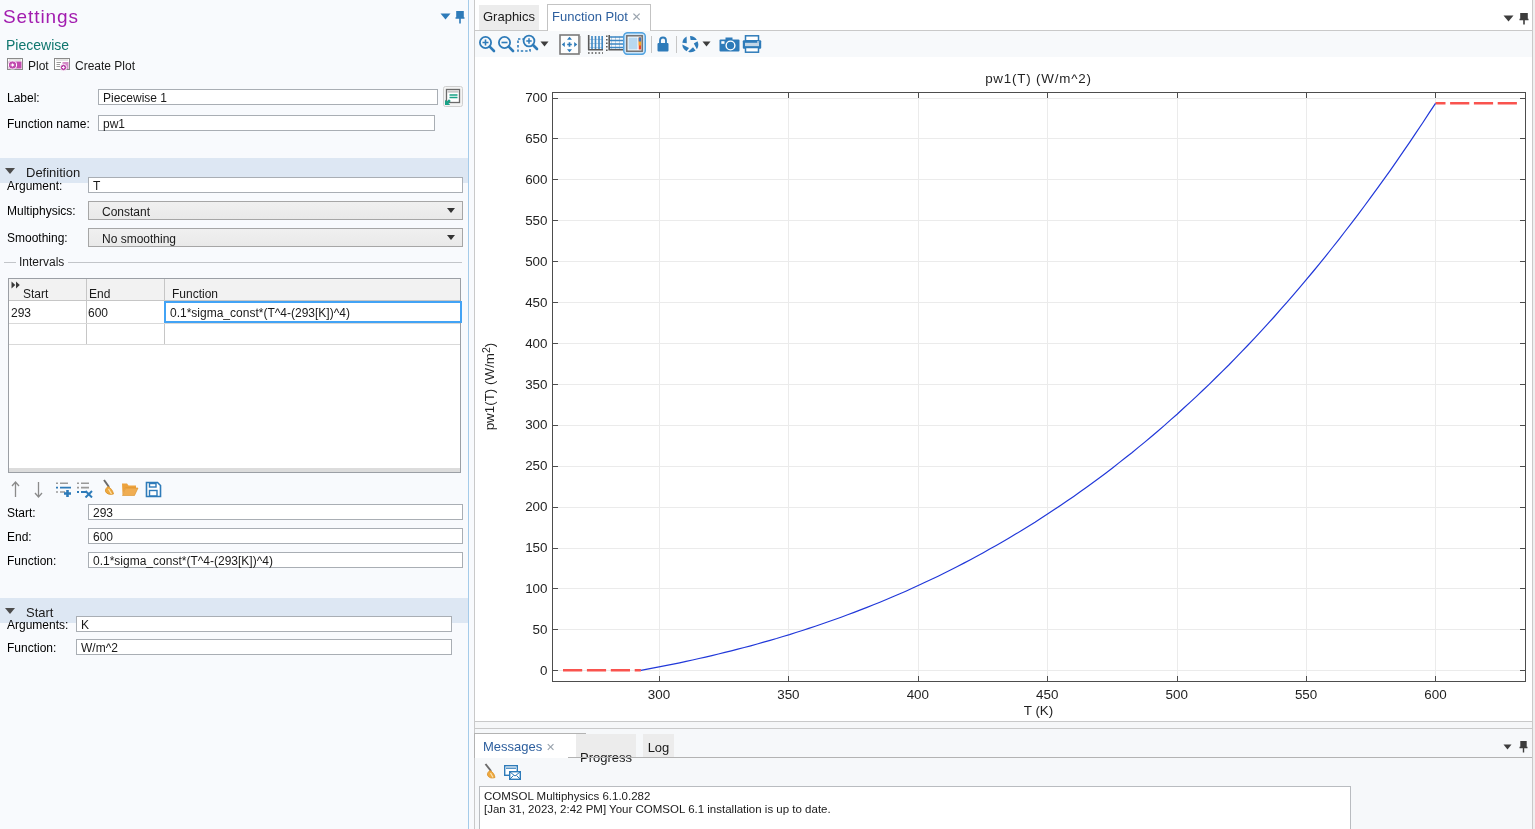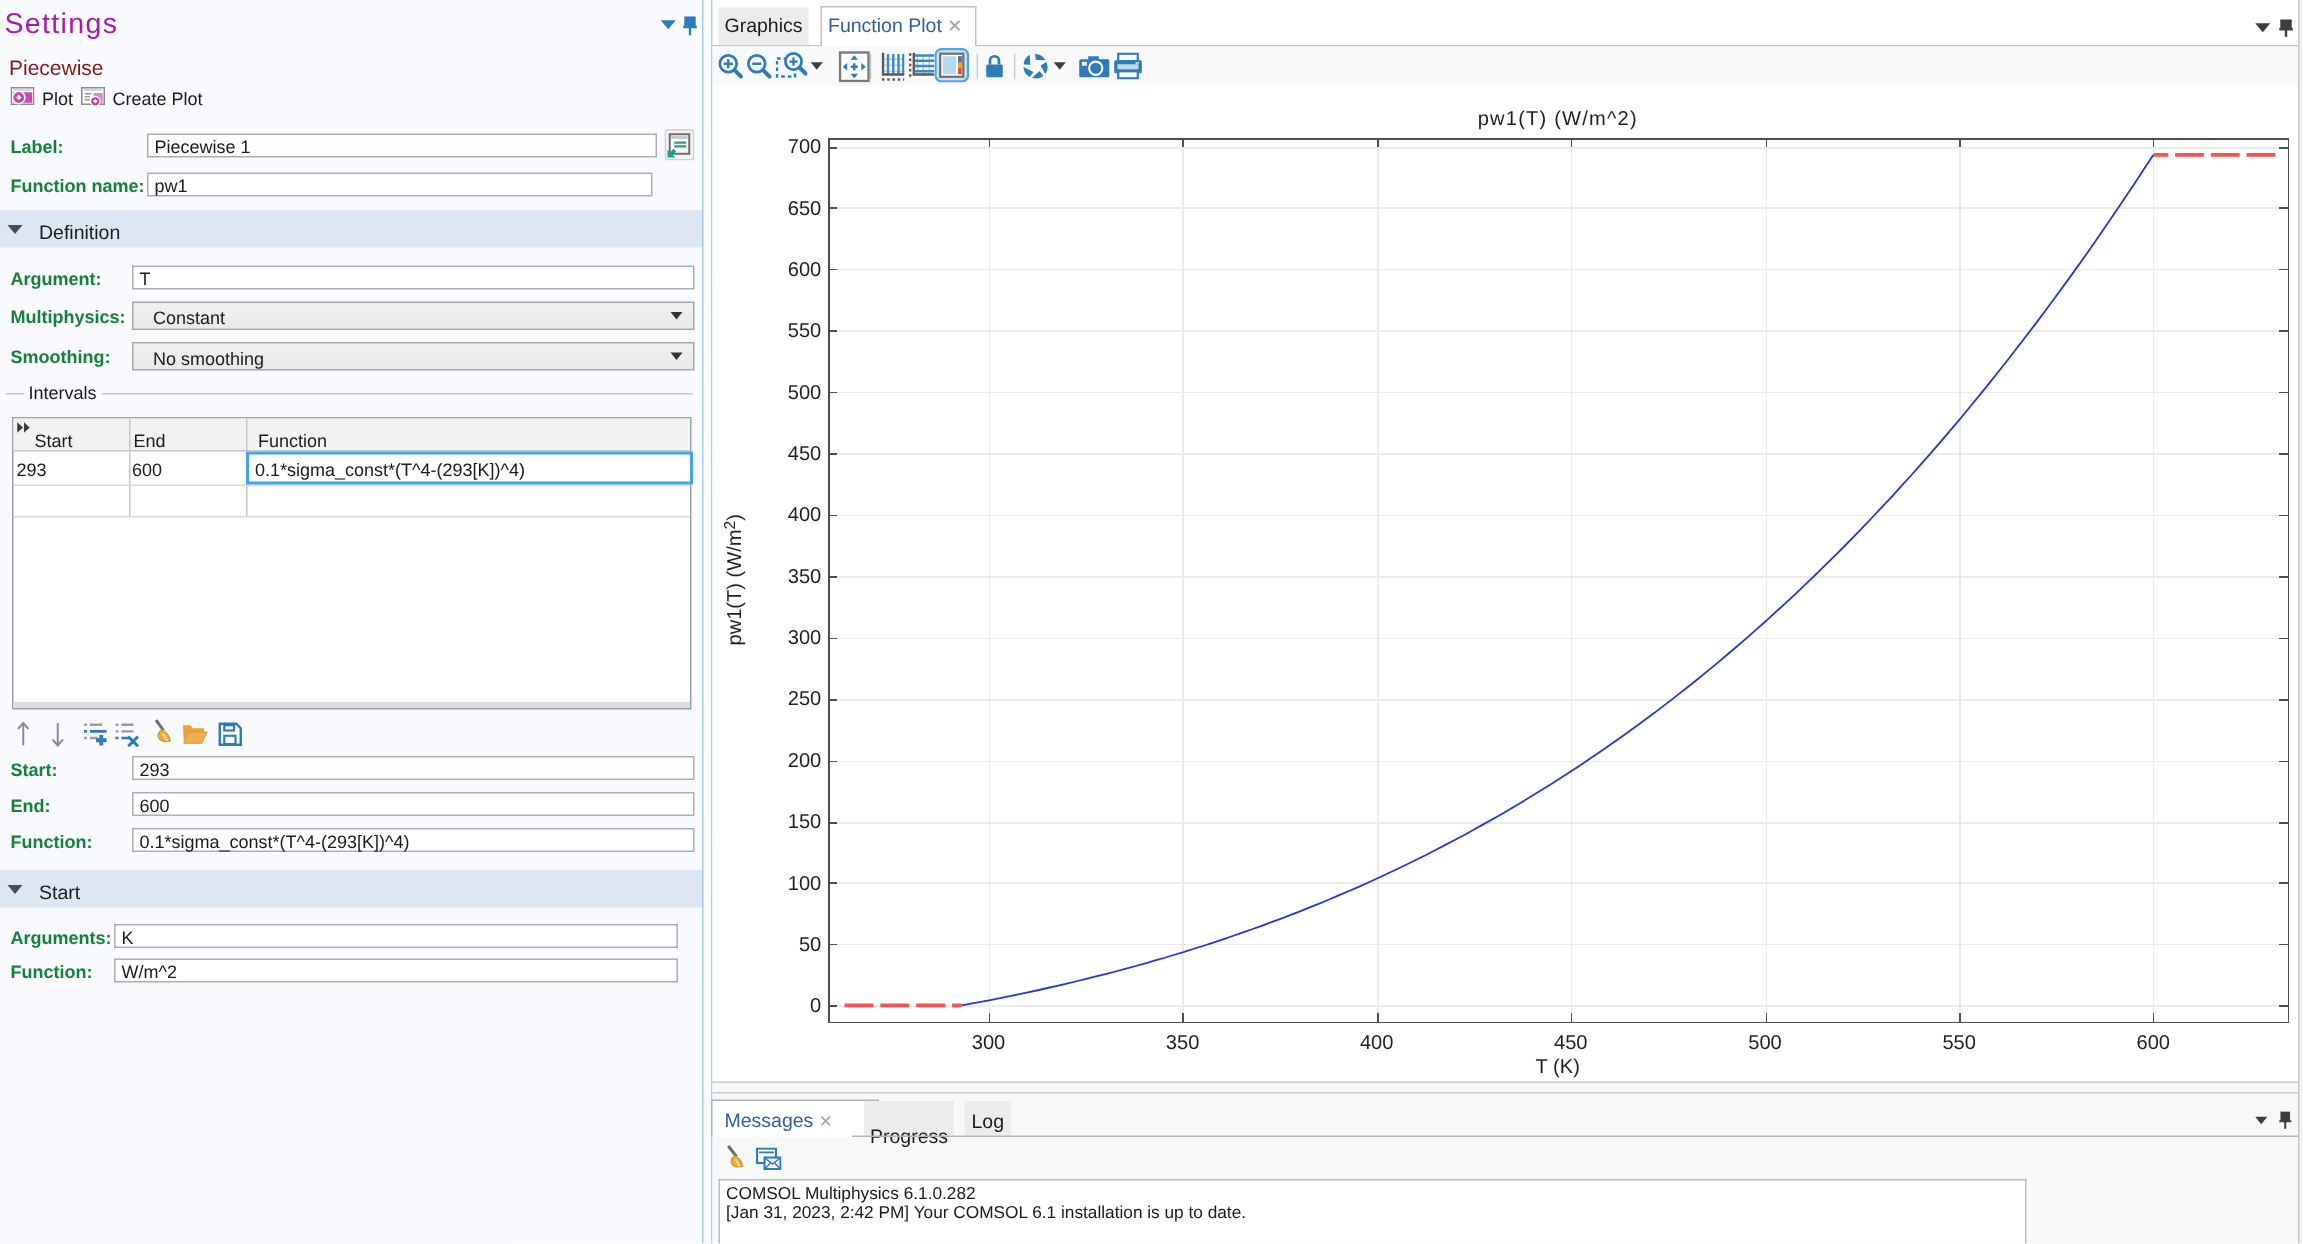--- a/index.html
+++ b/index.html
@@ -4,25 +4,25 @@
 html,body { width:1535px; height:829px; overflow:hidden; }
 body { font-family:"Liberation Sans", sans-serif; font-size:12px; color:#1a1a1a; background:#f8fafd; }
 #app { position:relative; width:1535px; height:829px; }
 .abs { position:absolute; }
 
 #left { position:absolute; left:0; top:0; width:466px; height:829px; background:#f8fafd; }
 #sashblue { position:absolute; left:468px; top:0; width:1px; height:829px; background:#a5cbe9; }
 #rborder { position:absolute; left:474px; top:0; width:1px; height:829px; background:#c9c9c9; }
 #rightbg { position:absolute; left:475px; top:0; width:1057px; height:829px; background:#fff; }
 #winright { position:absolute; left:1532px; top:0; width:3px; height:829px; background:#f0f0f0; border-left:1px solid #c9c9c9; }
-.lbl { position:absolute; left:7px; color:#15803d;font-weight:bold; }
+.lbl { position:absolute; left:7px; color:#000000; }
 .field { position:absolute; background:#fff; border:1px solid #a9aeb4; padding:1px 0 0 4px; height:16px; }
 .drop { position:absolute; background:linear-gradient(#f0f0f0,#e9e9e9); border:1px solid #a6a6a6; height:19px; padding:2.5px 0 0 13px; }
 .drop .car { position:absolute; right:7px; top:6px; width:0; height:0; border-left:4px solid transparent; border-right:4px solid transparent; border-top:5px solid #333; }
-.sechead { position:absolute; left:0; width:469px; background:#dde7f3; }
+.sechead { position:absolute; left:0; width:469px; background:#dde7f3;margin-top:18px; }
 .sechead .tri { position:absolute; left:5px; top:10px; width:0; height:0; border-left:5px solid transparent; border-right:5px solid transparent; border-top:6px solid #4c4c4c; }
 .sechead .st { position:absolute; left:26px; top:7px; font-size:13px; }
 
 .tab-line { position:absolute; background:#c9c9c9; height:1px; }
 .tab { position:absolute; font-size:13px; }
 .tab.inactive { background:#ececec; color:#1a1a1a; }
 .tab.active { background:#fff; border:1px solid #c3c3c3; border-bottom:none; color:#2d5f9e; }
 #toolbar { position:absolute; left:475px; top:31px; width:1057px; height:26px; background:#f7f9fb; }
 #plotarea { position:absolute; left:475px; top:57px; width:1057px; height:664px; background:#fff; }
 
@@ -30,21 +30,21 @@
 #msgpanel { position:absolute; left:475px; top:728px; width:1057px; height:101px; background:#f6f8fa; border-top:1px solid #c9c9c9; }
 #msggap { position:absolute; left:475px; top:722px; width:1057px; height:6px; background:#f6f7f8; }
 #msgbox { position:absolute; left:479px; top:786px; width:872px; height:43px; background:#fff; border:1px solid #b9bcc0; border-bottom:none; font-size:11.5px; }
 .ico { position:absolute; }
 </style></head>
 <body>
 <div id="app">
 
 <div id="left">
   <div class="abs" style="left:3px;top:6px;font-size:19px;letter-spacing:0.9px;color:#a21caf;">Settings</div>
-  <div class="abs" style="left:6px;top:37px;font-size:14px;color:#7f1d1d;">Piecewise</div>
+  <div class="abs" style="left:6px;top:37px;font-size:14px;color:#0f766e;">Piecewise</div>
   <svg class="ico" style="left:7px;top:58px;" width="16" height="12" viewBox="0 0 16 12">
 <rect x="0.5" y="0.5" width="15" height="11" fill="#fff" stroke="#8a8a8a"></rect>
 <line x1="2" y1="2" x2="14" y2="2" stroke="#c9c9c9"></line>
 <rect x="1.5" y="3.5" width="13" height="7" fill="#c14bae"></rect>
 <circle cx="5.5" cy="7" r="4.1" fill="#c14bae" stroke="#fff" stroke-width="1"></circle>
 <path d="M3.6 7 h2.6 M5 5.6 L6.6 7 L5 8.4" stroke="#fff" stroke-width="1.1" fill="none"></path>
 </svg>
       <span class="abs" style="left:28px;top:59px;font-size:12px;">Plot</span>
   <svg class="ico" style="left:54px;top:58px;" width="17" height="13" viewBox="0 0 17 13">
 <rect x="0.5" y="0.5" width="15" height="11" fill="#fff" stroke="#8a8a8a"></rect>

